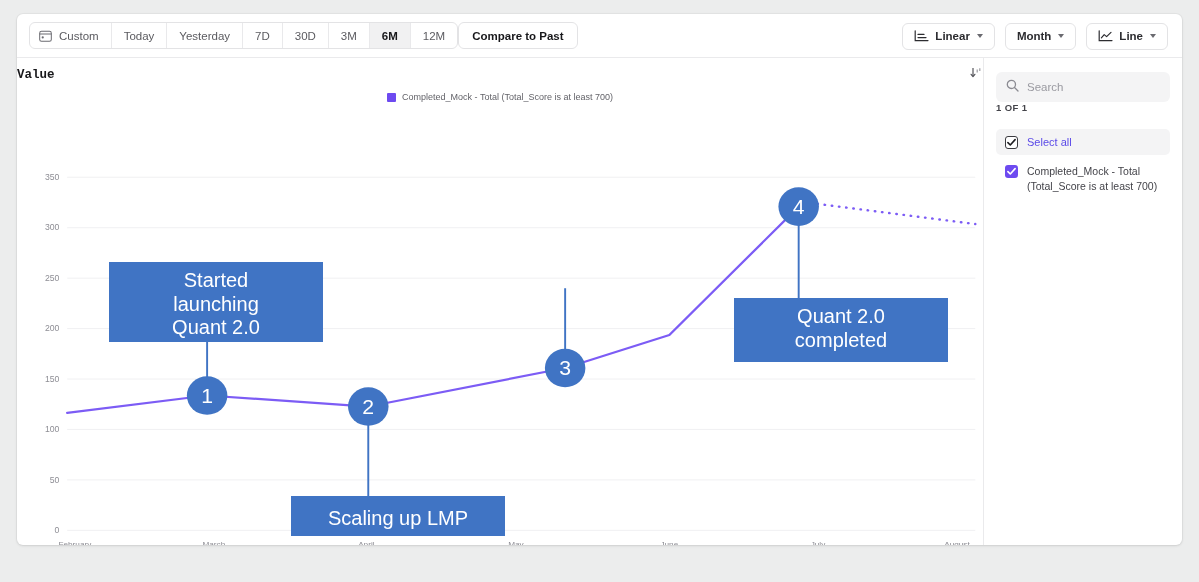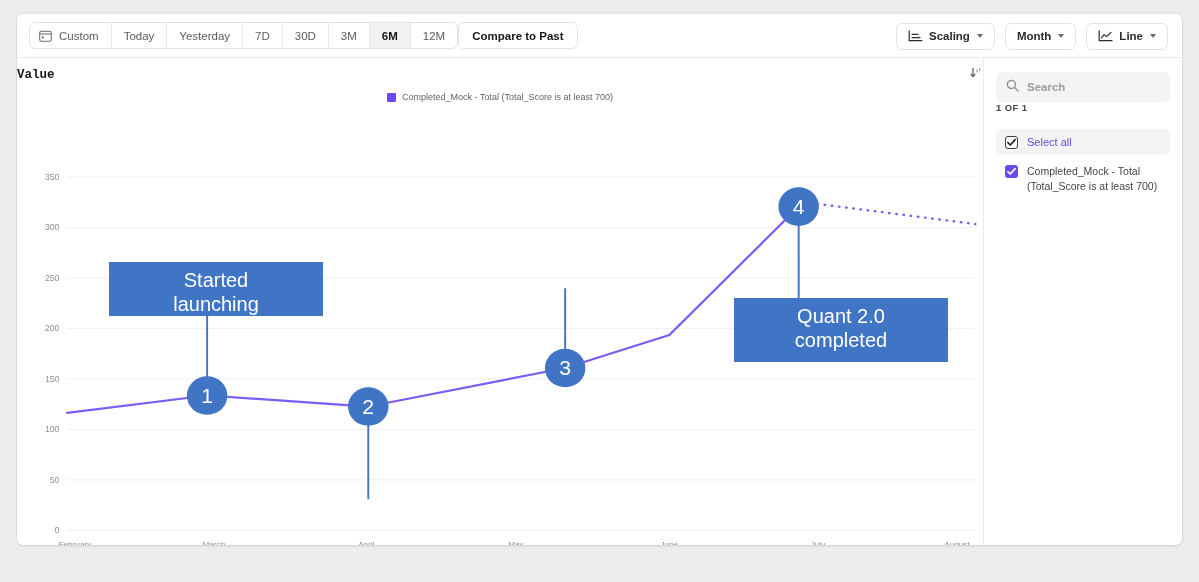--- a/index.html
+++ b/index.html
@@ -164,21 +164,20 @@
     border-radius: 6px;
     display: flex; align-items: center; gap: 8px;
     padding: 0 10px;
     cursor: text;
   }
   .search-box input {
     border: none; outline: none; background: transparent;
     font-size: 11.5px; color: #4a4a50;
     font-family: "Liberation Sans", sans-serif;
     width: 100%;
-    font-weight: bold;
   }
   .search-box input::placeholder { color: #9a9aa1; }
 
   .count-label {
     font-size: 9.5px;
     font-weight: bold;
     letter-spacing: 0.4px;
     color: #44444a;
   }
 
@@ -264,21 +263,21 @@
     <div class="toolbar-right">
 
       <div class="pill">
         <span>
           <svg width="15" height="12" viewBox="0 0 15 12">
             <path d="M1.2 0.8 V10.6 H14" fill="none" stroke="#2c2c30" stroke-width="1.2" stroke-linecap="round"></path>
             <line x1="4" y1="7.6" x2="12" y2="7.6" stroke="#2c2c30" stroke-width="1.2" stroke-linecap="round"></line>
             <line x1="4" y1="4.4" x2="10" y2="4.4" stroke="#2c2c30" stroke-width="1.2" stroke-linecap="round"></line>
           </svg>
         </span>
-        <span>Scaling</span>
+        <span>Linear</span>
         <span class="caret"></span>
       </div>
 
       <div class="pill">
         <span>Month</span>
         <span class="caret"></span>
       </div>
 
       <div class="pill">
         <span>
@@ -368,26 +367,29 @@
             <circle cx="810" cy="101" r="21" fill="#4074c4"></circle>
           </g>
           <g font-family="Liberation Sans, sans-serif" font-size="22" fill="#ffffff" text-anchor="middle">
             <text x="197" y="315">1</text>
             <text x="364" y="327">2</text>
             <text x="568" y="285">3</text>
             <text x="810" y="109">4</text>
           </g>
         </svg>
 
-        <div class="anno" style="left:92px; top:148px; width:214px; height:54px;">
+        <div class="anno" style="left:92px; top:148px; width:214px; height:80px;">
           <span>Started</span>
           <span>launching</span>
           <span>Quant 2.0</span>
         </div>
 
+        <div class="anno" style="left:274px; top:382px; width:214px; height:40px; justify-content:center; padding-top:5px;">
+          <span>Scaling up LMP</span>
+        </div>
 
 
         <div class="anno" style="left:717px; top:184px; width:214px; height:64px;">
           <span>Quant 2.0</span>
           <span>completed</span>
         </div>
       </div>
     </div>
 
     <div class="sidebar">

